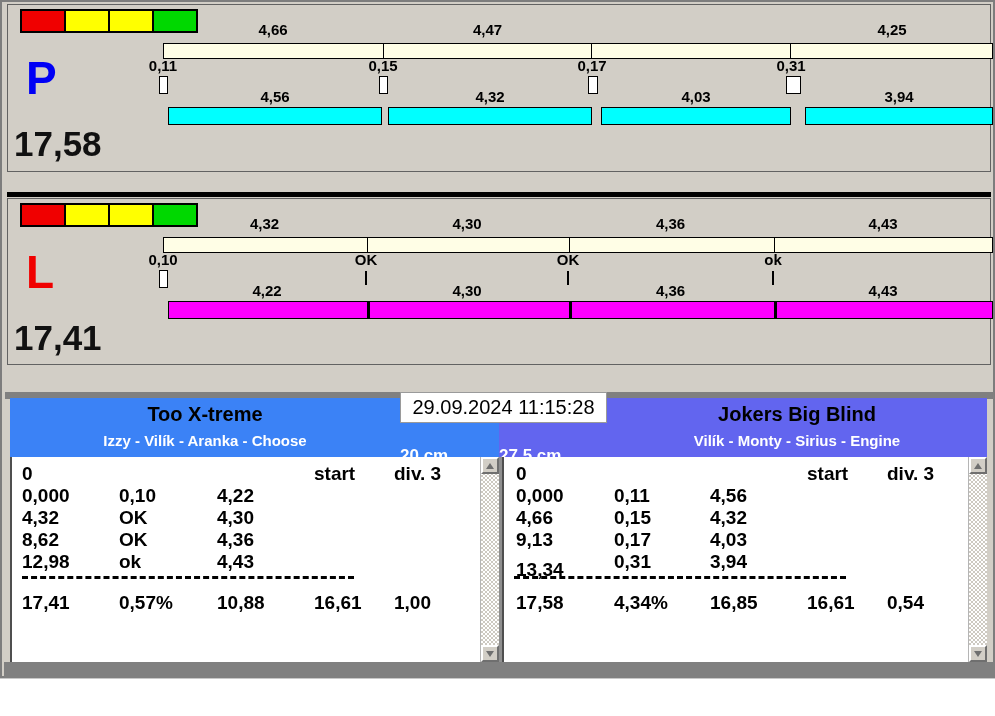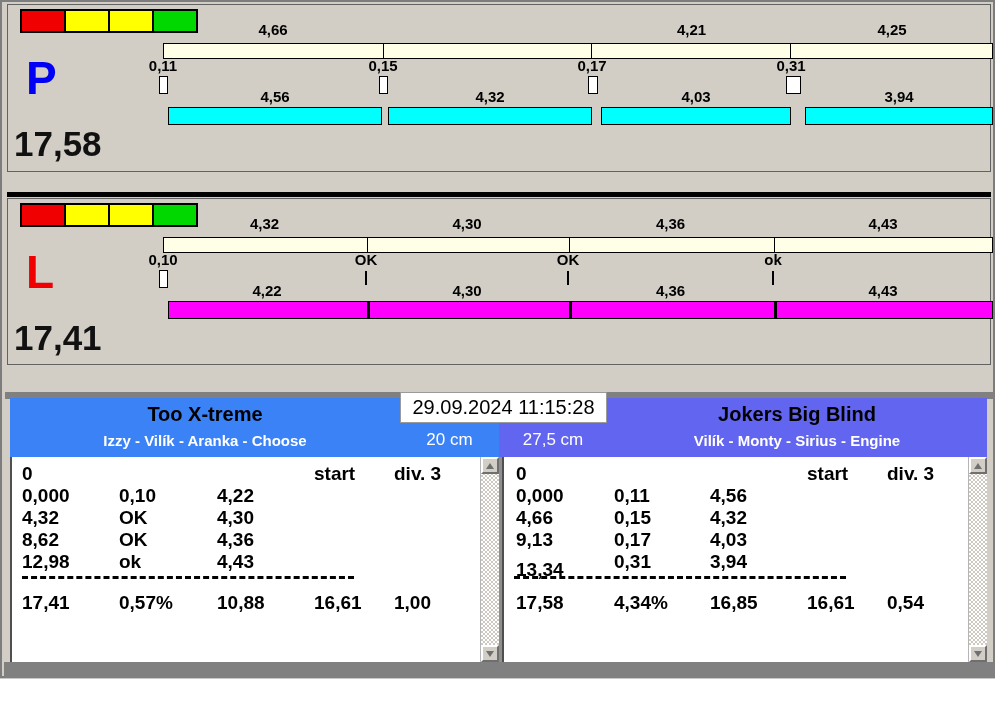--- a/index.html
+++ b/index.html
@@ -57,22 +57,22 @@
   #team-header-right { left:497px; width:488px; background:#6265ef; }
   .team-name {
     position:absolute; top:5px; text-align:center;
     font-size:20px; font-weight:bold; color:#000;
   }
   .team-dogs {
     position:absolute; top:34px; text-align:center;
     font-size:15px; font-weight:bold; color:#fff;
   }
   .team-height {
-    position:absolute; top:32px; text-align:center;
-    font-size:17px; font-weight:normal; color:#fff;
+    position:absolute; top:48px; text-align:left;
+    font-size:17px; font-weight:bold; color:#fff;
   }
   .datetime-box {
     position:absolute; left:398px; top:390px; width:207px; height:31px;
     background:#fff; border:1px solid #9a9a9a; z-index:5;
     text-align:center; font-size:20px; color:#000; line-height:29px;
   }
   .table-gap { position:absolute; left:496px; top:455px; width:5px; height:205px; background:#8f8f8f; }
   .run-table {
     position:absolute; top:455px; height:205px; background:#fff;
     border-left:2px solid #4f4f4f; overflow:hidden;
@@ -112,21 +112,21 @@
     <div class="panel" id="panel-p">
       <div class="lights">
         <div class="light" style="background:#f00000"></div>
         <div class="light" style="background:#ffff00"></div>
         <div class="light" style="background:#ffff00"></div>
         <div class="light" style="background:#00d800"></div>
       </div>
       <div class="lane-letter" style="color:#0000f5">P</div>
 
       <span class="seglabel" style="left:155px;width:220px">4,66</span>
-      <span class="seglabel" style="left:584px;width:199px">4,21</span>
+      <span class="seglabel" style="left:375px;width:209px">4,47</span>
       <span class="seglabel" style="left:783px;width:202px">4,25</span>
 
       <div class="splitbar">
         <div class="splitseg" style="width:220px"></div>
         <div class="splitseg" style="width:209px"></div>
         <div class="splitseg" style="width:199px"></div>
         <div class="splitseg" style="width:203px"></div>
       </div>
 
       <span class="mlabel" style="left:131px">0,11</span>

